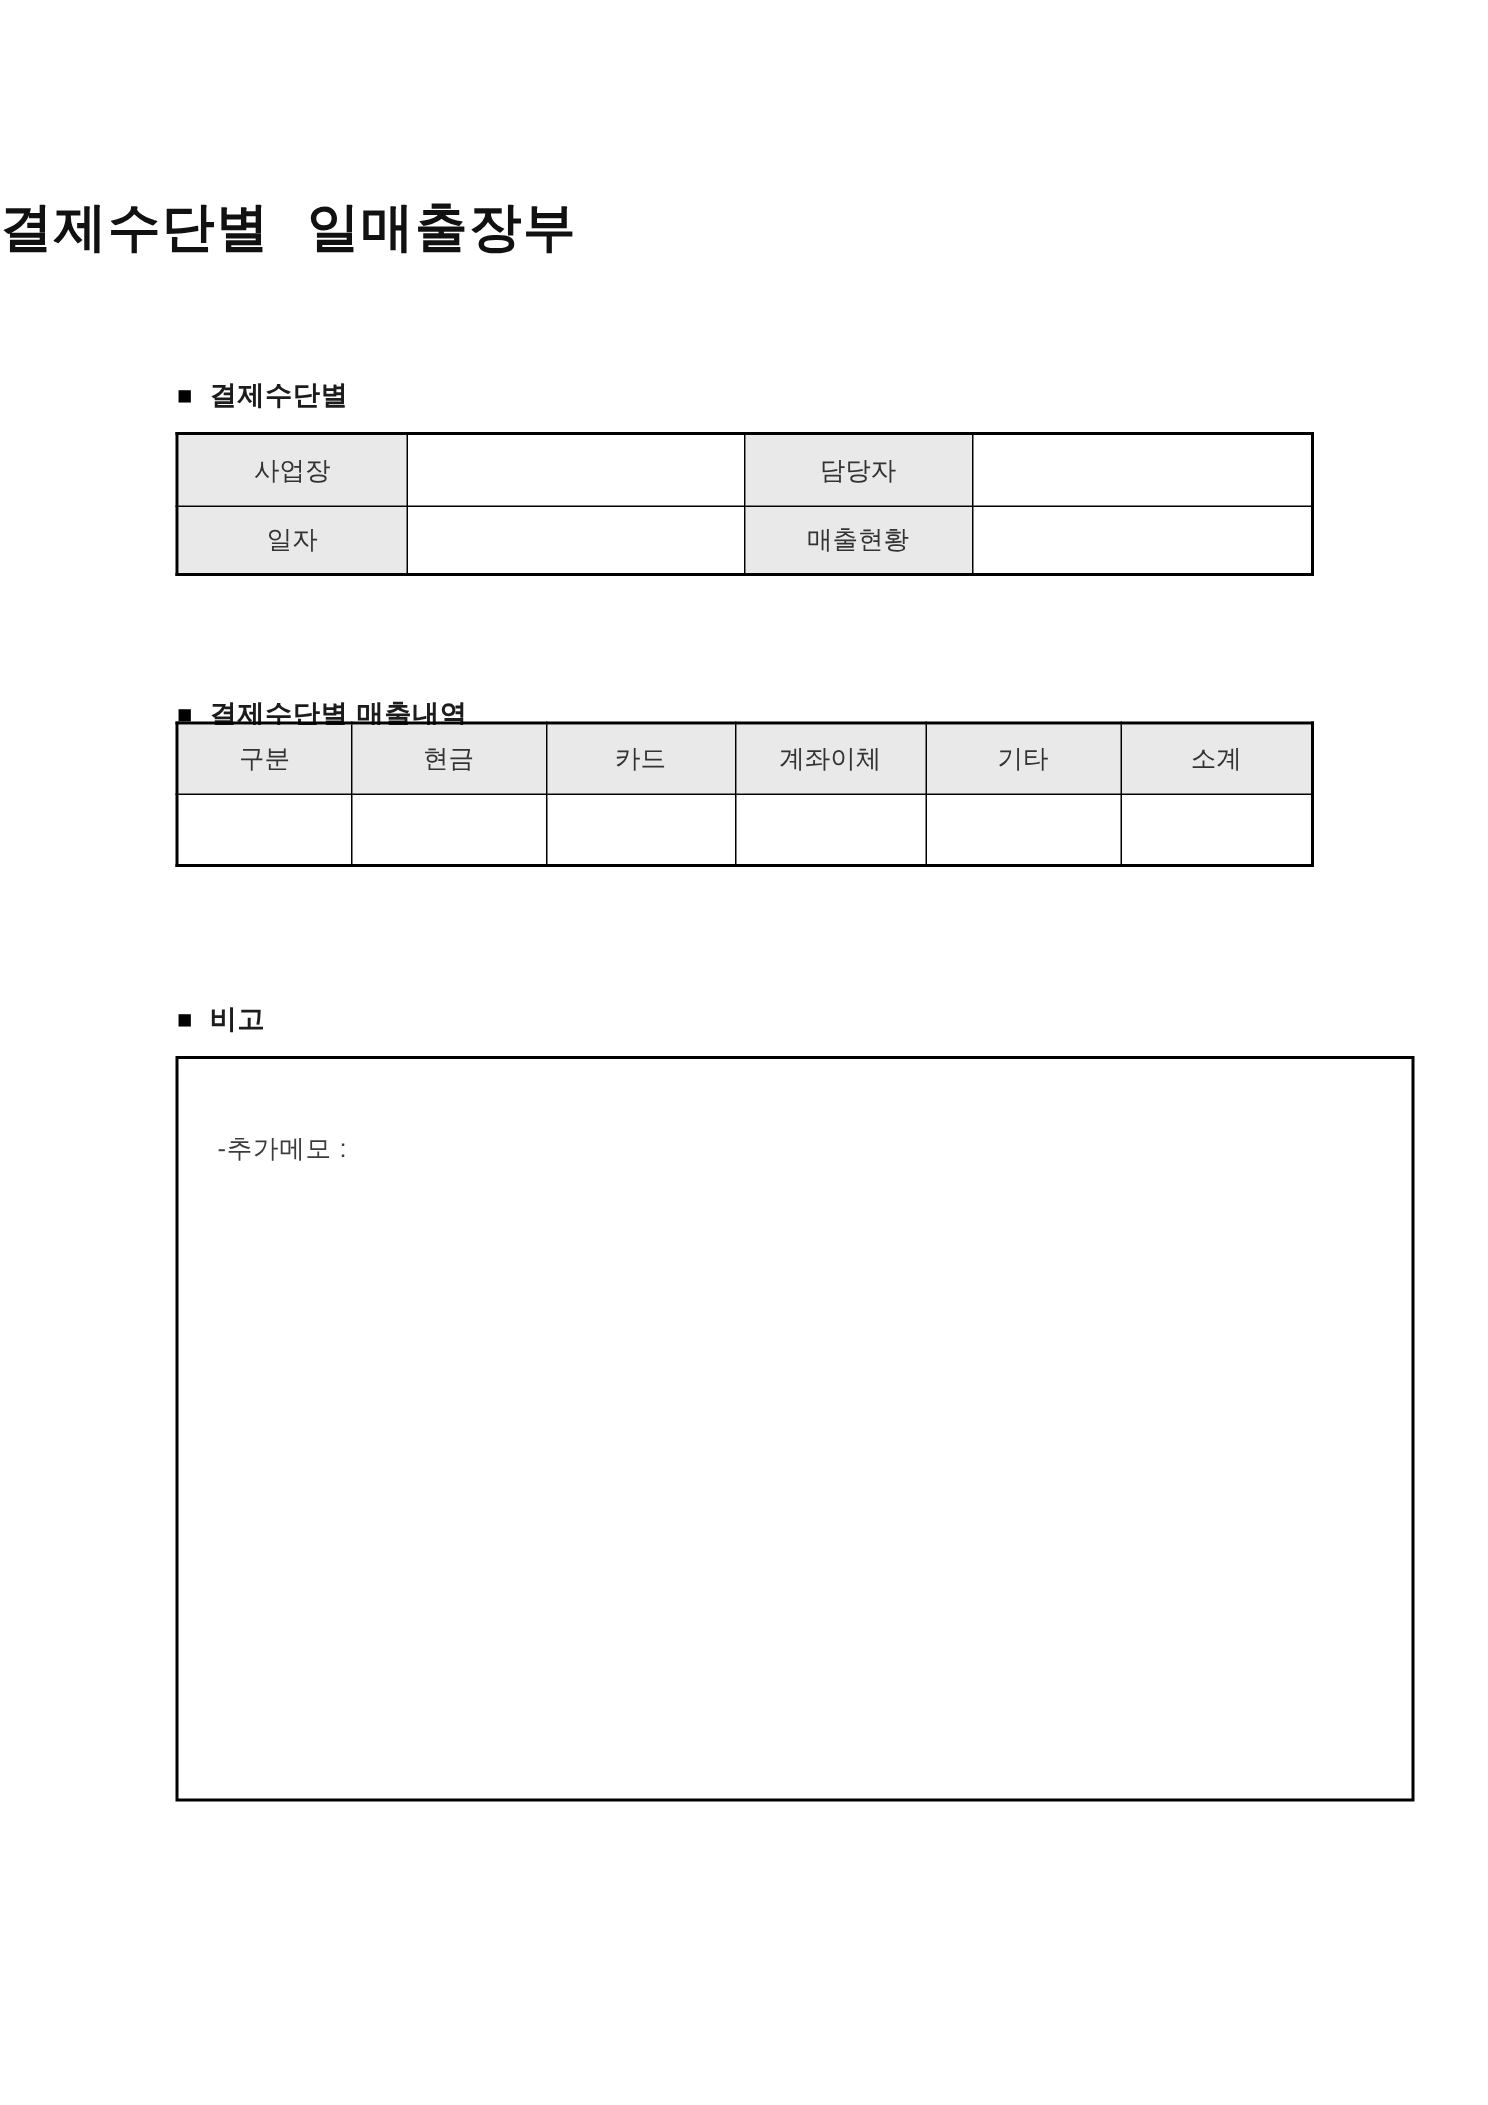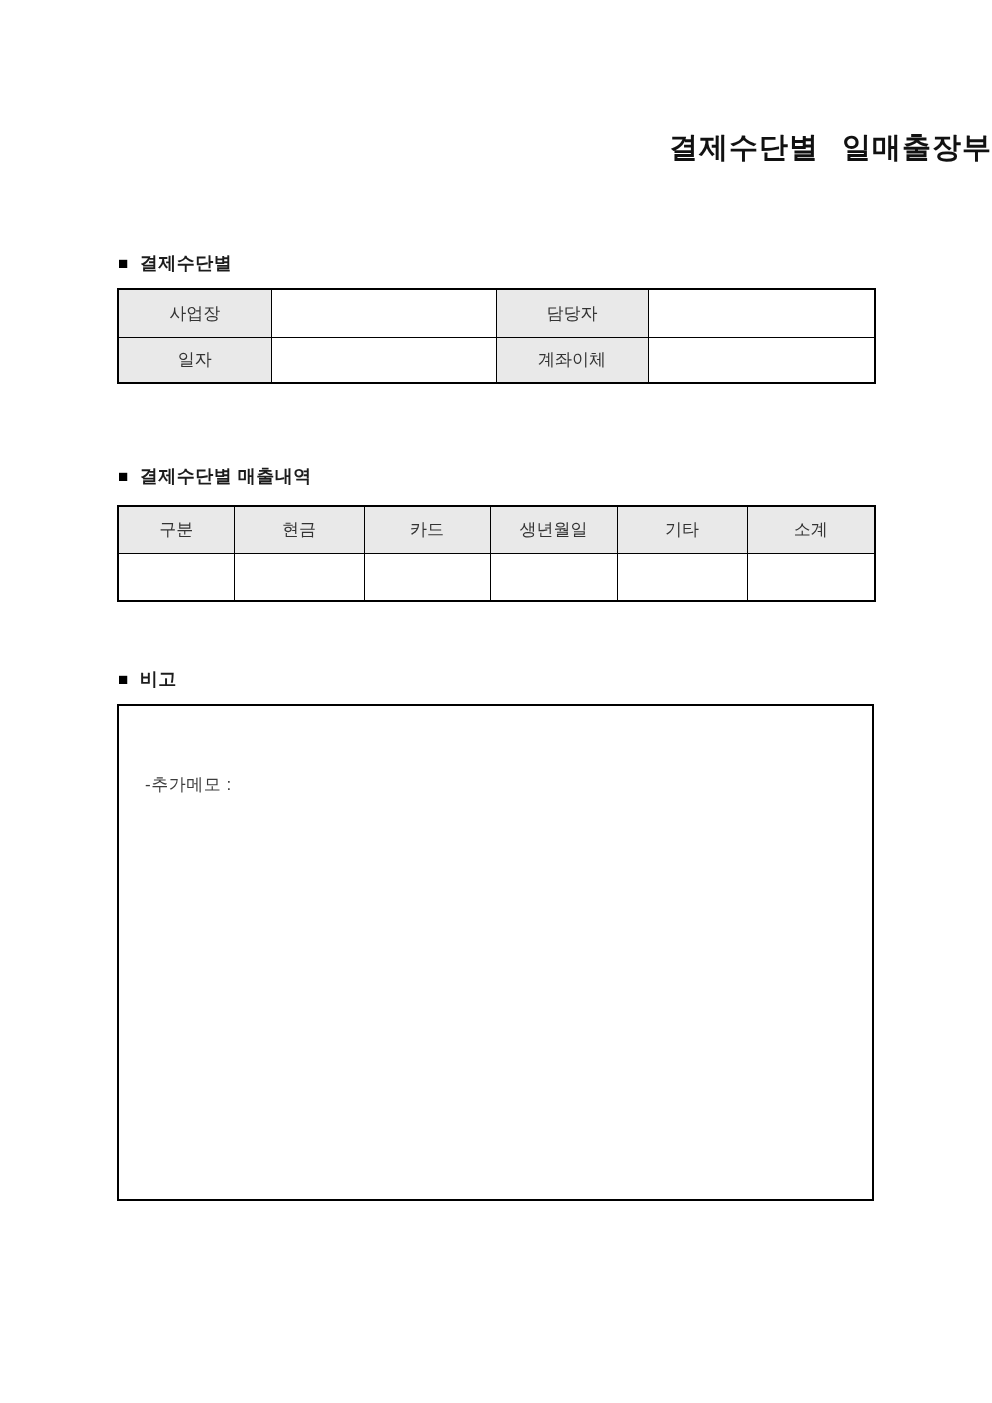--- a/index.html
+++ b/index.html
@@ -16,22 +16,22 @@
     color: #333333;
     overflow: hidden;
   }
 
   
   .doc-title {
     position: absolute;
     top: 128px;
     left: 0;
     width: 100%;
-    text-align: right;
-    font-size: 29px;
+    text-align: left;
+    font-size: 35px;
     font-weight: bold;
     letter-spacing: 1px;
     word-spacing: 14px;
     color: #111111;
   }
 
   
   .section-heading {
     position: absolute;
     left: 118px;
@@ -72,34 +72,34 @@
     overflow: hidden;
   }
   .cell-label {
     background: #e9e9e9;
   }
 
   #table-sales-status { top: 288px; }
   #table-sales-status tr.row-1 { height: 48px; }
   #table-sales-status tr.row-2 { height: 46px; }
 
-  #table-payment-detail { top: 505px; }
+  #table-payment-detail { top: 481px; }
   #table-payment-detail tr.row-head { height: 47px; }
   #table-payment-detail tr.row-data { height: 48px; }
 
   
   .remarks-box {
     position: absolute;
     left: 117px;
     top: 704px;
-    width: 757px;
+    width: 826px;
     height: 497px;
     border: 2px solid #000000;
     box-sizing: border-box;
-    padding: 64px 20px 0 26px;
+    padding: 45px 20px 0 26px;
   }
   .remark-line {
     font-size: 17px;
     line-height: 30px;
     color: #3c3c3c;
     letter-spacing: 0.5px;
   }
 </style>
 </head>
 <body>
@@ -123,21 +123,21 @@
     <tbody>
       <tr class="row-1">
         <td class="cell-label">사업장</td>
         <td></td>
         <td class="cell-label">담당자</td>
         <td></td>
       </tr>
       <tr class="row-2">
         <td class="cell-label">일자</td>
         <td></td>
-        <td class="cell-label">계좌이체</td>
+        <td class="cell-label">매출현황</td>
         <td></td>
       </tr>
     </tbody>
   </table>
 
   <div class="section-heading" id="heading-payment-detail">
     <span class="marker">■</span>
     <span>결제수단별 매출내역</span>
   </div>
 
@@ -148,21 +148,21 @@
       <col style="width:126px">
       <col style="width:127px">
       <col style="width:130px">
       <col style="width:128px">
     </colgroup>
     <tbody>
       <tr class="row-head">
         <th class="cell-label">구분</th>
         <th class="cell-label">현금</th>
         <th class="cell-label">카드</th>
-        <th class="cell-label">생년월일</th>
+        <th class="cell-label">계좌이체</th>
         <th class="cell-label">기타</th>
         <th class="cell-label">소계</th>
       </tr>
       <tr class="row-data">
         <td></td>
         <td></td>
         <td></td>
         <td></td>
         <td></td>
         <td></td>

